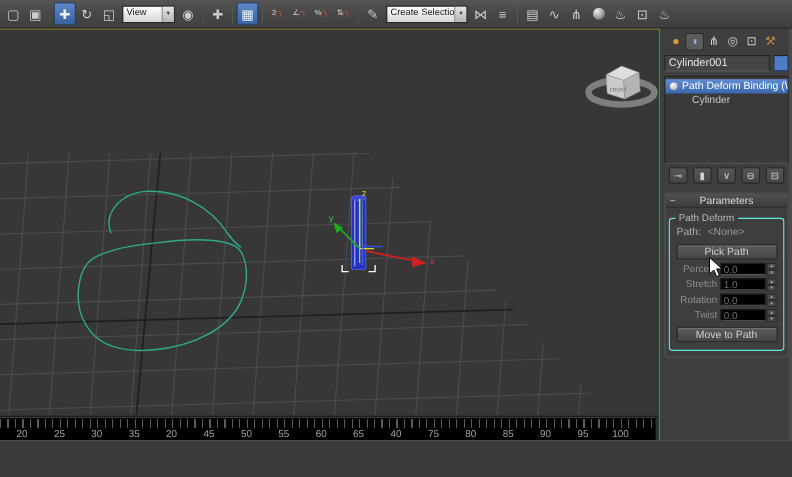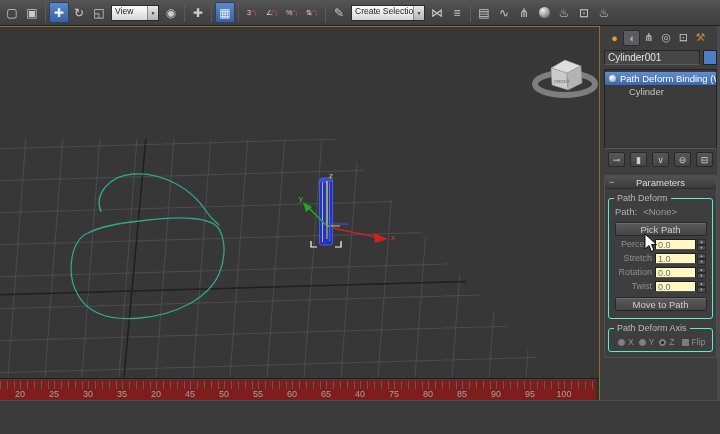--- a/index.html
+++ b/index.html
@@ -27,21 +27,21 @@
   .tdrop-a { width:11px; height:100%; background:linear-gradient(#e8e8e8,#b5b5b5); border-left:1px solid #8a8a8a;
              color:#333; font-size:5px; display:flex; align-items:center; justify-content:center; }
 
   
   #main { position:absolute; left:0; top:26px; width:600px; height:374px; border-right:1px solid #8a7227; }
   #viewport { position:relative; width:599px; height:352px; background:#373737; border-top:1px solid #8a7227; overflow:hidden; }
   #vpsvg { position:absolute; left:0; top:0; }
 
   
   #trackbar { position:relative; width:599px; height:22px; background:#303030; border-top:1px solid #1f1f1f; }
-  #ruler { position:absolute; left:0; top:0; width:596px; height:22px; background:#7f1d1d;
+  #ruler { position:absolute; left:0; top:0; width:596px; height:22px; background:#000000;
            box-shadow:inset 0 1px 0 #404040; }
   #rticks { position:absolute; left:0px; top:2px; width:596px; height:8px;
             background:repeating-linear-gradient(90deg,#5c5c5c 0 1px,transparent 1px 6.8px); }
   .rlab { position:absolute; top:10px; transform:translateX(-50%); font-size:9px; color:#a2a2a2; }
 
   
   #cmdpanel { position:absolute; left:600px; top:26px; width:120px; height:374px; background:#3e3e3e; padding:2px 3px 0 4px; }
   #cpscroll { position:absolute; right:0px; top:0px; width:3px; height:374px; background:#4b4b4b; }
   #cp-tabs { display:flex; height:19px; align-items:center; justify-content:space-between; padding:0 8px 0 2px; }
   .cptab { width:17px; height:16px; display:flex; align-items:center; justify-content:center;
@@ -83,21 +83,21 @@
 
   #pathrow { display:flex; padding:0 4px 3px 4px; font-size:9.5px; color:#b0b0b0; }
   #pathval { margin-left:6px; color:#9a9a9a; }
 
   .pbtn { display:block; width:92px; margin:2px auto 3px auto; height:14px;
           background:linear-gradient(#5b5b5b,#454545); border:1px solid #282828; border-radius:2px;
           box-shadow:inset 0 1px 0 #6f6f6f; color:#cfcfcf; font-size:9.5px; text-align:center; line-height:13px; }
 
   .prow { display:flex; align-items:flex-start; height:14px; padding-right:4px; }
   .plabel { width:44px; text-align:right; color:#8f8f8f; font-size:9px; padding-right:3px; flex:none; }
-  .pfield { flex:1; height:11px; background:#fef9c3; border:1px solid #1e1e1e; border-bottom-color:#555;
+  .pfield { flex:1; height:11px; background:#000000; border:1px solid #1e1e1e; border-bottom-color:#555;
             color:#6f6f6f; font-size:9px; padding:0 2px; line-height:10px; }
   .pspin { width:9px; height:11px; margin-left:1px; display:flex; flex-direction:column; flex:none; }
   .pspin span { flex:1; background:#4a4a4a; border:1px solid #2a2a2a; color:#b0b0b0; font-size:4px;
                 display:flex; align-items:center; justify-content:center; line-height:1; }
 
   #axisrow { display:flex; align-items:center; padding:1px 2px 0 2px; }
   .radio { width:9px; height:9px; border-radius:50%; background:#818181; border:1px solid #3a3a3a;
            margin:0 2px 0 4px; position:relative; flex:none; }
   .radio.sel::after { content:""; position:absolute; left:2px; top:2px; width:3px; height:3px;
                       border-radius:50%; background:#1c1c1c; }
@@ -403,33 +403,20 @@
               <div class="pfield">0.0</div>
               <div class="pspin">
                 <span>▲</span>
                 <span>▼</span>
               </div>
             </div>
           </div>
         <div class="pbtn">Move to Path</div>
       </div>
 
-      <div class="pgroup">
-        <span class="glabel">Path Deform Axis</span>
-        <div id="axisrow">
-            <span class="radio"></span>
-            <span class="axlab">X</span>
-            <span class="radio"></span>
-            <span class="axlab">Y</span>
-            <span class="radio sel"></span>
-            <span class="axlab">Z</span>
-            <span class="chk"></span>
-            <span class="axlab">Flip</span>
-          </div>
-      </div>
     </div>
     <div id="cpscroll"></div>
   </div>
 
   <div id="statusbar">
     
 
     
     
 

